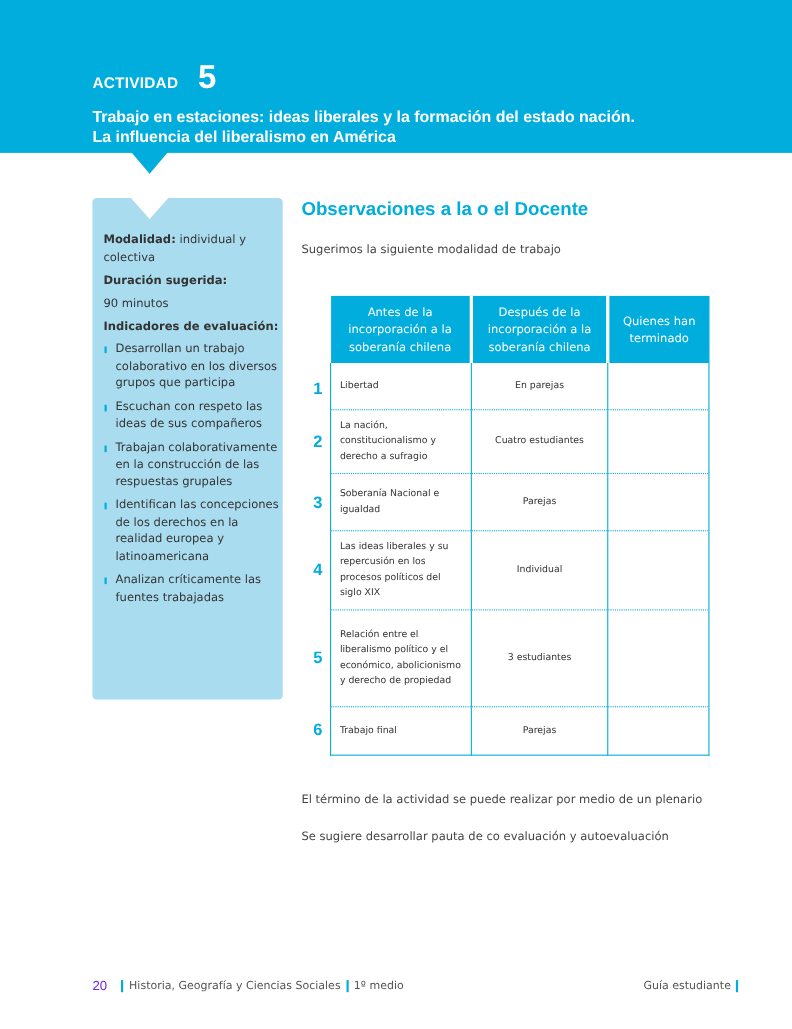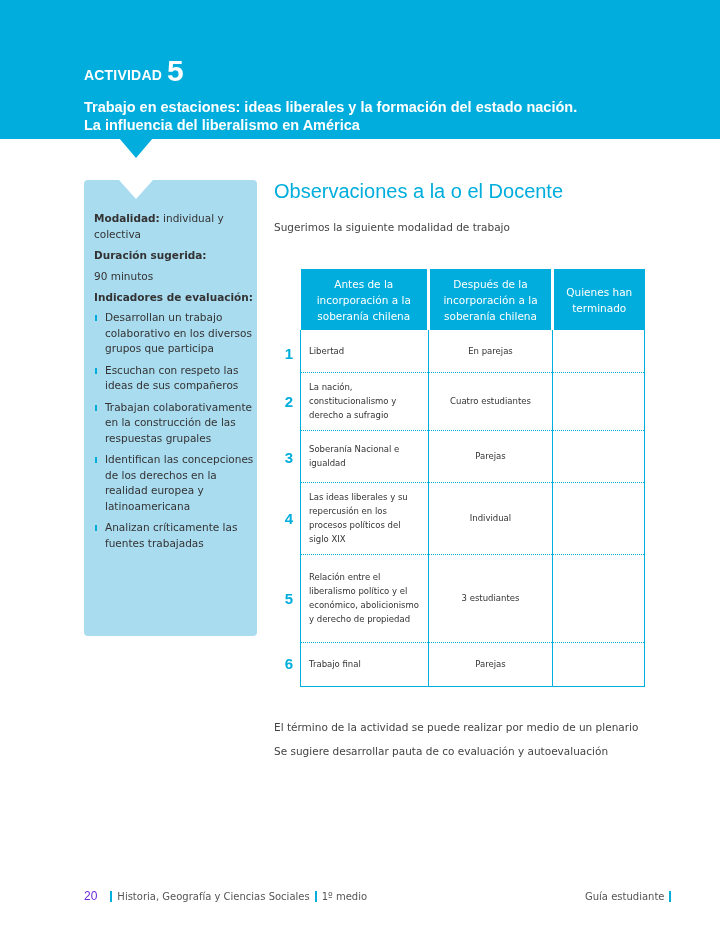--- a/index.html
+++ b/index.html
@@ -10,21 +10,21 @@
       position: absolute; left: 0; top: 0; width: 720px; height: 139px;
       background: #00addc;
     }
     .header-notch {
       position: absolute; left: 119px; top: 138px; width: 0; height: 0;
       border-left: 17px solid transparent; border-right: 17px solid transparent;
       border-top: 20px solid #00addc;
     }
     .activity-label {
       position: absolute; left: 84px; top: 56px; color: #fff;
-      display: flex; align-items: flex-end;
+      display: flex; align-items: flex-end; gap: 13px;
     }
     .activity-word { font-family: "Liberation Sans", sans-serif; font-weight: bold; font-size: 14px; letter-spacing: 0.2px; margin-bottom: 3px; }
     .activity-num { font-family: "Liberation Sans", sans-serif; font-weight: bold; font-size: 30px; line-height: 30px; margin-left: 5px; }
     .activity-title {
       position: absolute; left: 84px; top: 98px; color: #fff;
       font-family: "Liberation Sans", sans-serif; font-weight: bold; font-size: 14.5px; line-height: 18px;
     }
 
     .sidebar-box {
       position: absolute; left: 84px; top: 180px; width: 173px; height: 456px;
@@ -42,21 +42,21 @@
     .sidebar-content p { margin-bottom: 5px; }
     .sidebar-content b { font-weight: bold; }
     .ind-list { list-style: none; }
     .ind-list li { position: relative; padding-left: 11px; margin-bottom: 6px; line-height: 15.5px; }
     .ind-list li::before {
       content: ""; position: absolute; left: 1px; top: 5px; width: 2px; height: 6px; background: #00addc;
     }
 
     .section-title {
       position: absolute; left: 274px; top: 180px;
-      font-family: "Liberation Sans", sans-serif; font-weight: normal; font-size: 20px; color: #00addc;
+      font-family: "Liberation Sans", sans-serif; font-weight: bold; font-size: 17px; color: #00addc;
     }
     .intro-text {
       position: absolute; left: 274px; top: 221px; font-size: 10.5px; color: #444;
     }
 
     .table-wrap { position: absolute; left: 278px; top: 269px; }
     .row-num {
       position: absolute; left: 0; width: 22px; text-align: center;
       font-family: "Liberation Sans", sans-serif; font-weight: bold; font-size: 15px; color: #00addc;
     }
@@ -74,21 +74,21 @@
       border-left: 1px solid #00addc; border-right: 1px solid #00addc;
       border-bottom: 1px dotted #00addc; font-size: 8.5px; line-height: 14px; color: #333;
       padding: 0 8px; vertical-align: middle;
     }
     .modal-table tr:last-child td { border-bottom: 1px solid #00addc; }
     .modal-table td.c2 { text-align: center; }
 
     .closing-text {
       position: absolute; left: 274px; top: 718px; width: 380px; font-size: 10.5px; line-height: 19px; color: #444;
     }
-    .closing-text p.gap { margin-top: 5px; }
+    .closing-text p.gap { margin-top: 15px; }
 
     .footer-left {
       position: absolute; left: 84px; top: 889px; font-size: 10px; color: #555; display: flex; align-items: center;
     }
     .footer-pagenum { color: #6d28d9; font-size: 12px; margin-right: 8px; font-family: "Liberation Sans", sans-serif; }
     .footer-sep { display: inline-block; width: 2px; height: 11px; background: #00addc; margin: 0 5px; }
     .footer-right {
       position: absolute; left: 553px; top: 891px; font-size: 10px; color: #555; display: flex; align-items: center; margin-left: 32px;
     }
   </style>

